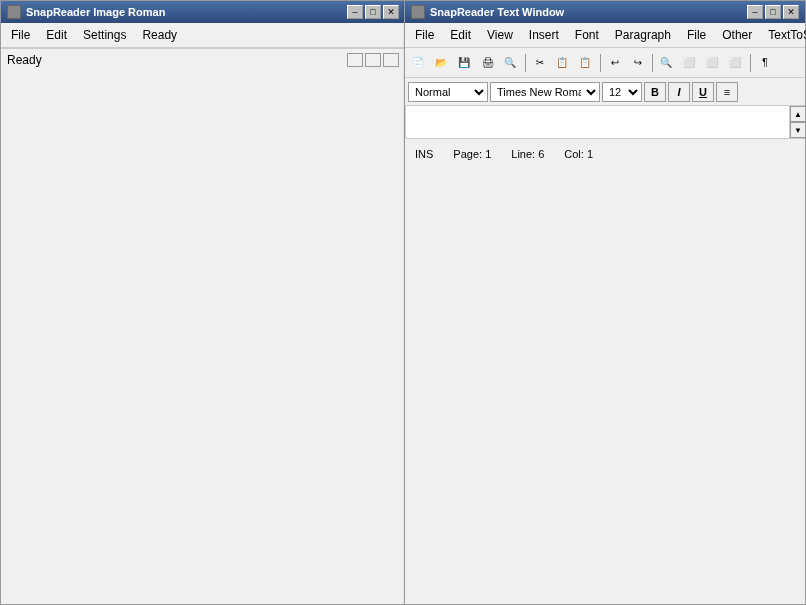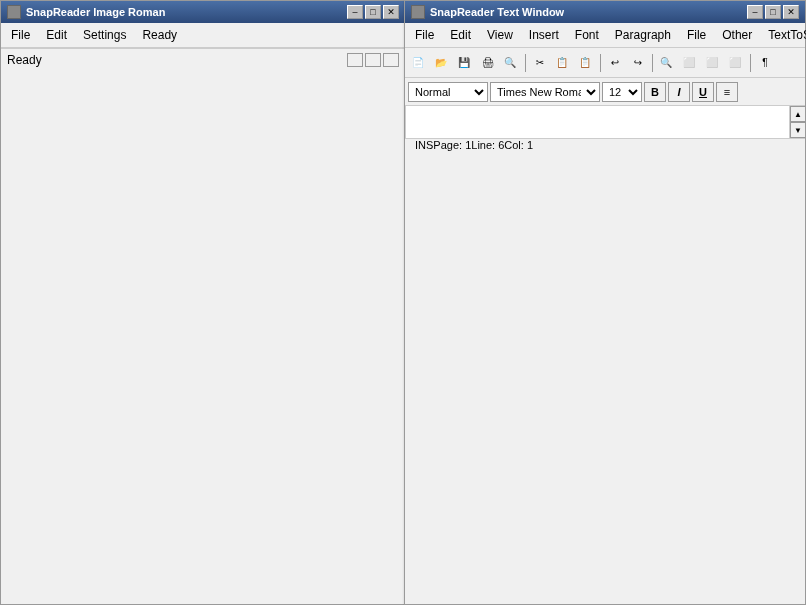--- a/index.html
+++ b/index.html
@@ -197,23 +197,24 @@
       flex: 1;
       border-left: 1px solid #ccc;
     }
 
     
     .text-statusbar {
       height: 22px;
       background: #f0f0f0;
       border-top: 1px solid #ccc;
       display: flex;
-      align-items: flex-start;
+      align-items: flex-end;
       padding: 0 10px;
       font-size: 11px;
+      gap: 20px;
     }
 
     .image-content {
       flex: 1;
       background: #a8b5a0;
     }
 
     
     .text-scroll-area {
       display: flex;

